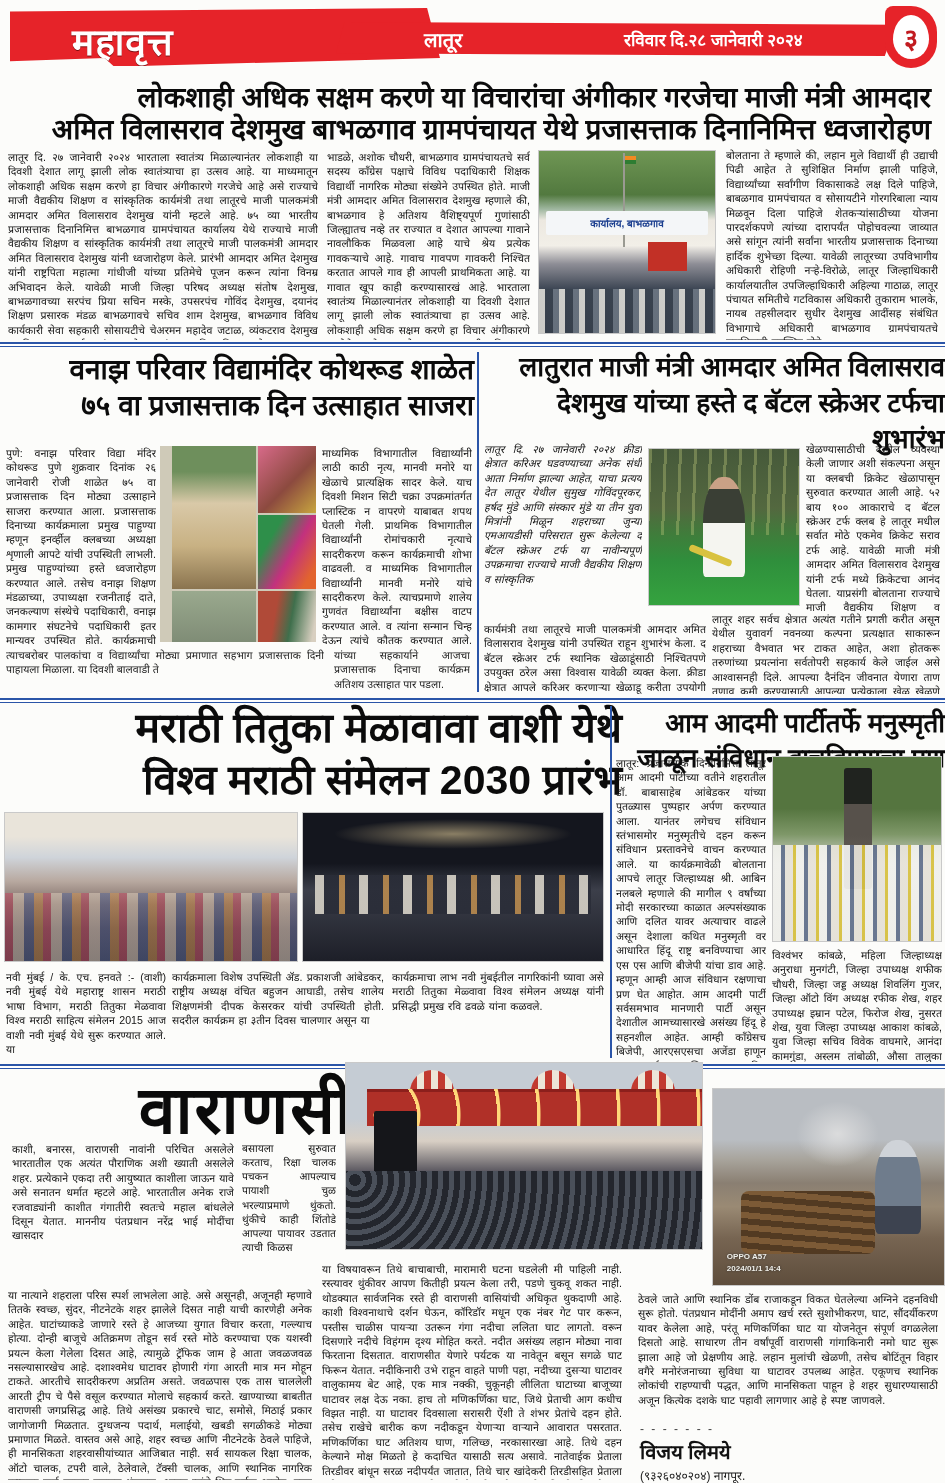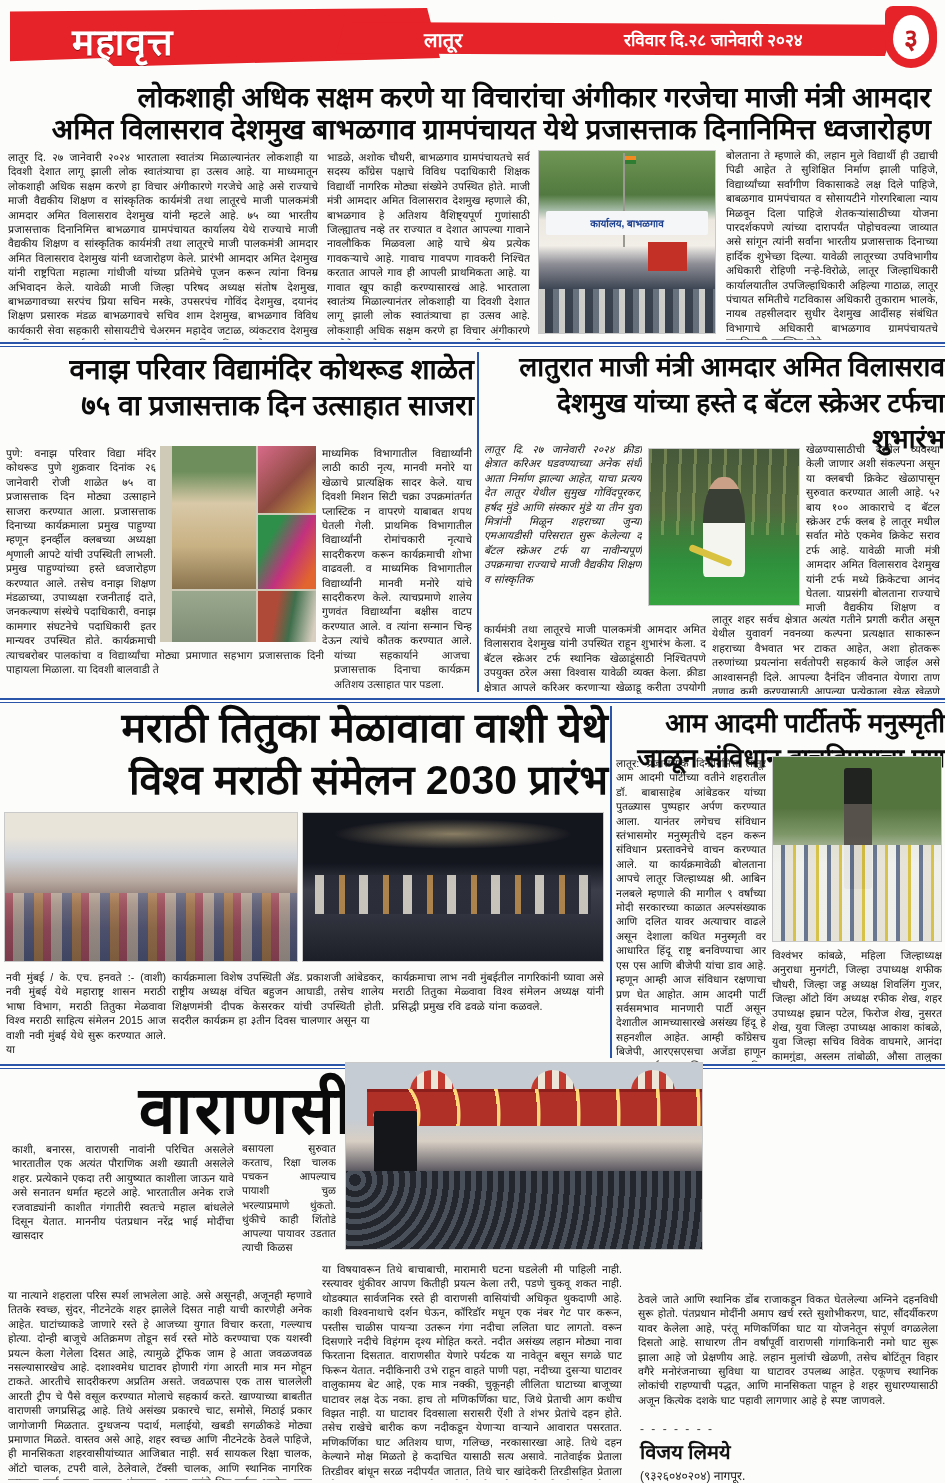--- a/index.html
+++ b/index.html
@@ -19,21 +19,21 @@
   .mast-edge{position:absolute;left:338px;top:18px;width:556px;height:42px;border:2px solid #e62329;border-radius:2px;z-index:-1;}
   .mast-page{position:absolute;right:8px;top:6px;width:52px;height:62px;background:#e62329;border-radius:8px 26px 26px 26px;display:flex;align-items:center;justify-content:center;}
   .mast-page .pg{width:36px;height:44px;background:#fff;border-radius:50% 50% 50% 50%/55% 55% 45% 45%;display:flex;align-items:center;justify-content:center;color:#c21b20;font-size:27px;font-weight:800;}
 
   
   .hl{position:absolute;text-align:right;color:#0b0b0b;font-weight:800;line-height:1.16;}
   #lead-h{left:14px;right:14px;top:82px;font-size:28px;}
   .h2l{display:block;}
   #school-h{left:0;width:474px;top:352px;font-size:28px;line-height:1.3;}
   #turf-h{left:482px;width:463px;top:350px;font-size:26.5px;line-height:1.35;}
-  #samm-h{left:0;width:608px;top:702px;font-size:41px;line-height:1.28;font-weight:800;}
+  #samm-h{left:14px;width:608px;top:702px;font-size:41px;line-height:1.28;font-weight:800;}
   #aap-h{left:614px;width:331px;top:706px;font-size:26px;line-height:1.35;}
   #var-h{left:14px;top:1072px;width:340px;font-size:66px;font-weight:900;letter-spacing:2px;color:#0a0a0a;}
 
   
   .bd{position:absolute;font-size:10.6px;line-height:1.36;text-align:justify;overflow:hidden;color:#141414;word-spacing:1px;}
   .bd::first-letter{}
 
   
   .l-c1{left:8px;top:150px;width:310px;height:190px;}
   .l-c2{left:327px;top:150px;width:203px;height:190px;}
@@ -244,20 +244,29 @@
   <div class="hl" id="var-h">वाराणसी</div>
   <div class="ph" id="ph-aarti">
     <div class="umb u1"></div>
     <div class="umb u2"></div>
     <div class="umb u3"></div>
     <div class="canopy"></div>
     <div class="lights"></div>
     <div class="spk"></div>
     <div class="crowd"></div>
   </div>
+  <div class="ph" id="ph-crem">
+    <div class="smoke"></div>
+    <div class="logs"></div>
+    <div class="man"></div>
+    <div class="wm">
+      <span>OPPO A57</span><br>
+      <span>2024/01/1 14:4</span>
+    </div>
+  </div>
   <div class="bd v-c1a">काशी, बनारस, वाराणसी नावांनी परिचित असलेले भारतातील एक अत्यंत पौराणिक अशी ख्याती असलेले शहर. प्रत्येकाने एकदा तरी आयुष्यात काशीला जाऊन यावे असे सनातन धर्मात म्हटले आहे. भारतातील अनेक राजे रजवाड्यांनी काशीत गंगातीरी स्वतःचे महाल बांधलेले दिसून येतात. माननीय पंतप्रधान नरेंद्र भाई मोदींचा खासदार</div>
   <div class="bd v-strip">बसायला सुरुवात करताच, रिक्षा चालक पचकन आपल्याच पायाशी चुळ भरल्याप्रमाणे थुंकतो. थुंकीचे काही शिंतोडे आपल्या पायावर उडतात त्याची किळस</div>
   <div class="bd v-c1b">या नात्याने शहराला परिस स्पर्श लाभलेला आहे. असे असूनही, अजूनही म्हणावे तितके स्वच्छ, सुंदर, नीटनेटके शहर झालेले दिसत नाही याची कारणेही अनेक आहेत. घाटांच्याकडे जाणारे रस्ते हे आजच्या युगात विचार करता, गल्ल्याच होत्या. दोन्ही बाजूचे अतिक्रमण तोडून सर्व रस्ते मोठे करण्याचा एक यशस्वी प्रयत्न केला गेलेला दिसत आहे, त्यामुळे ट्रॅफिक जाम हे आता जवळजवळ नसल्यासारखेच आहे. दशाश्वमेध घाटावर होणारी गंगा आरती मात्र मन मोहून टाकते. आरतीचे सादरीकरण अप्रतिम असते. जवळपास एक तास चाललेली आरती ट्रीप चे पैसे वसूल करण्यात मोलाचे सहकार्य करते. खाण्याच्या बाबतीत वाराणसी जगप्रसिद्ध आहे. तिथे असंख्य प्रकारचे चाट, समोसे, मिठाई प्रकार जागोजागी मिळतात. दुग्धजन्य पदार्थ, मलाईयो, खबडी सगळीकडे मोठ्या प्रमाणात मिळते. वास्तव असे आहे, शहर स्वच्छ आणि नीटनेटके ठेवले पाहिजे, ही मानसिकता शहरवासीयांच्यात आजिबात नाही. सर्व सायकल रिक्षा चालक, ऑटो चालक, टपरी वाले, ठेलेवाले, टॅक्सी चालक, आणि स्थानिक नागरिक रस्त्यावर खर्रा खाऊन पचापच थुंकतात. आपण त्यांचे भिन्-हाईक आहोत, याचा कोणताच विधिनिषेध त्यांच्यात नाही. आपण जी रिक्षा ठरवली, त्यात</div>
   <div class="bd v-c2">या विषयावरून तिथे बाचाबाची, मारामारी घटना घडलेली मी पाहिली नाही. रस्त्यावर थुंकीवर आपण कितीही प्रयत्न केला तरी, पडणे चुकवू शकत नाही. थोडक्यात सार्वजनिक रस्ते ही वाराणसी वासियांची अधिकृत थुकदाणी आहे. काशी विश्वनाथाचे दर्शन घेऊन, कॉरिडॉर मधून एक नंबर गेट पार करून, पस्तीस चाळीस पायऱ्या उतरून गंगा नदीचा ललिता घाट लागतो. वरून दिसणारे नदीचे विहंगम दृश्य मोहित करते. नदीत असंख्य लहान मोठ्या नावा फिरताना दिसतात. वाराणसीत येणारे पर्यटक या नावेतून बसून सगळे घाट फिरून येतात. नदीकिनारी उभे राहून वाहते पाणी पहा, नदीच्या दुसऱ्या घाटावर वालुकामय बेट आहे, एक मात्र नक्की, चुकूनही लीलिता घाटाच्या बाजूच्या घाटावर लक्ष देऊ नका. हाच तो मणिकर्णिका घाट, जिथे प्रेताची आग कधीच विझत नाही. या घाटावर दिवसाला सरासरी ऐंशी ते शंभर प्रेतांचे दहन होते. तसेच राखेचे बारीक कण नदीकडून येणाऱ्या वाऱ्याने आवारात पसरतात. मणिकर्णिका घाट अतिशय घाण, गलिच्छ, नरकासारखा आहे. तिथे दहन केल्याने मोक्ष मिळतो हे कदाचित यासाठी सत्य असावे. नातेवाईक प्रेताला तिरडीवर बांधून सरळ नदीपर्यंत जातात, तिथे चार खांदेकरी तिरडीसहित प्रेताला नदीच्या पाण्यात बुडवतात, ही झाली प्रेताची अंघोळ. लगेच तिरडीसहित प्रेताला तिथेच आसपास रचलेल्या लाकडाच्या सरणाजवळ आणतात. प्रथेनुसार धार्मिक विधी पूर्ण करून प्रेत सरणावर</div>
   <div class="bd v-c3">ठेवले जाते आणि स्थानिक डोंब राजाकडून विकत घेतलेल्या अग्निने दहनविधी सुरू होतो. पंतप्रधान मोदींनी अमाप खर्च रस्ते सुशोभीकरण, घाट, सौंदर्यीकरण यावर केलेला आहे, परंतू मणिकर्णिका घाट या योजनेतून संपूर्ण वगळलेला दिसतो आहे. साधारण तीन वर्षांपूर्वी वाराणसी गांगाकिनारी नमो घाट सुरू झाला आहे जो प्रेक्षणीय आहे. लहान मुलांची खेळणी, तसेच बोटिंतून विहार वगैरे मनोरंजनाच्या सुविधा या घाटावर उपलब्ध आहेत. एकूणच स्थानिक लोकांची राहण्याची पद्धत, आणि मानसिकता पाहून हे शहर सुधारण्यासाठी अजून कित्येक दशके घाट पहावी लागणार आहे हे स्पष्ट जाणवले.</div>
   <div class="v-sig">
     <div class="dash">- - - - - - -</div>
     <div class="nm">विजय लिमये</div>
     <div class="ph2 ph-no ph" style="all:unset;"></div>
     <div class="ph" style="all:unset;"></div>

